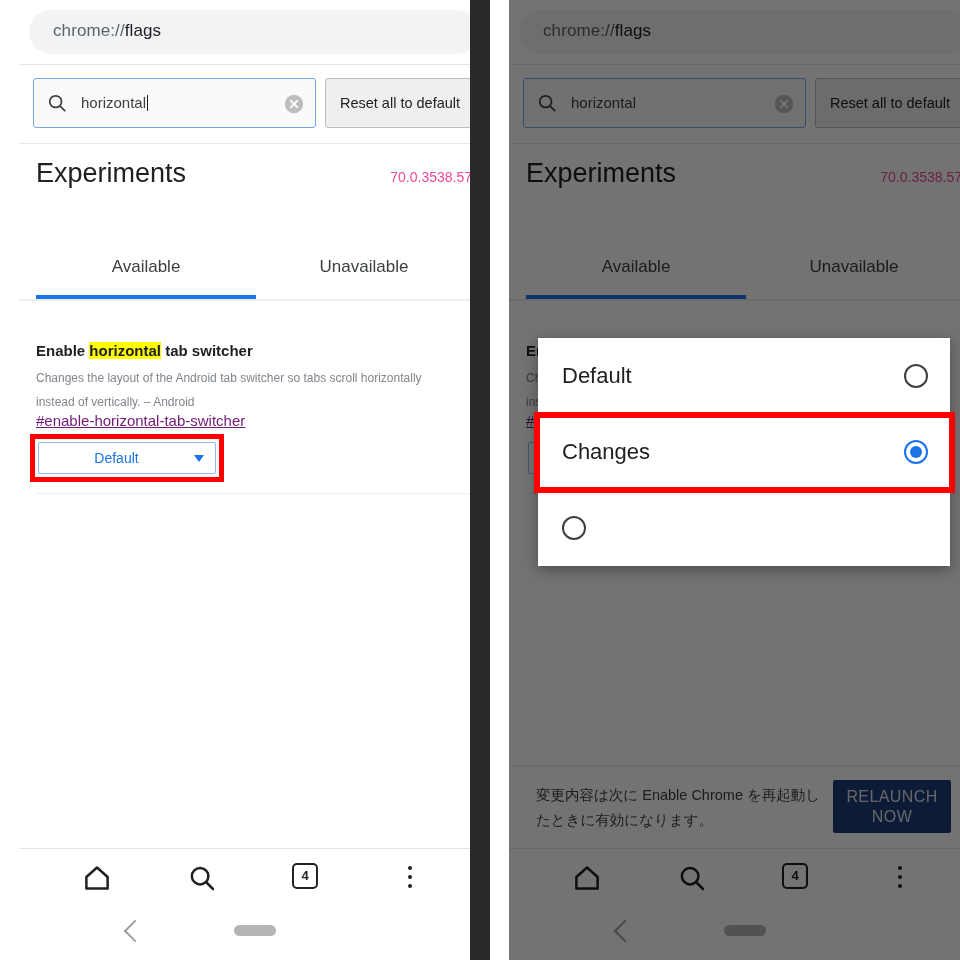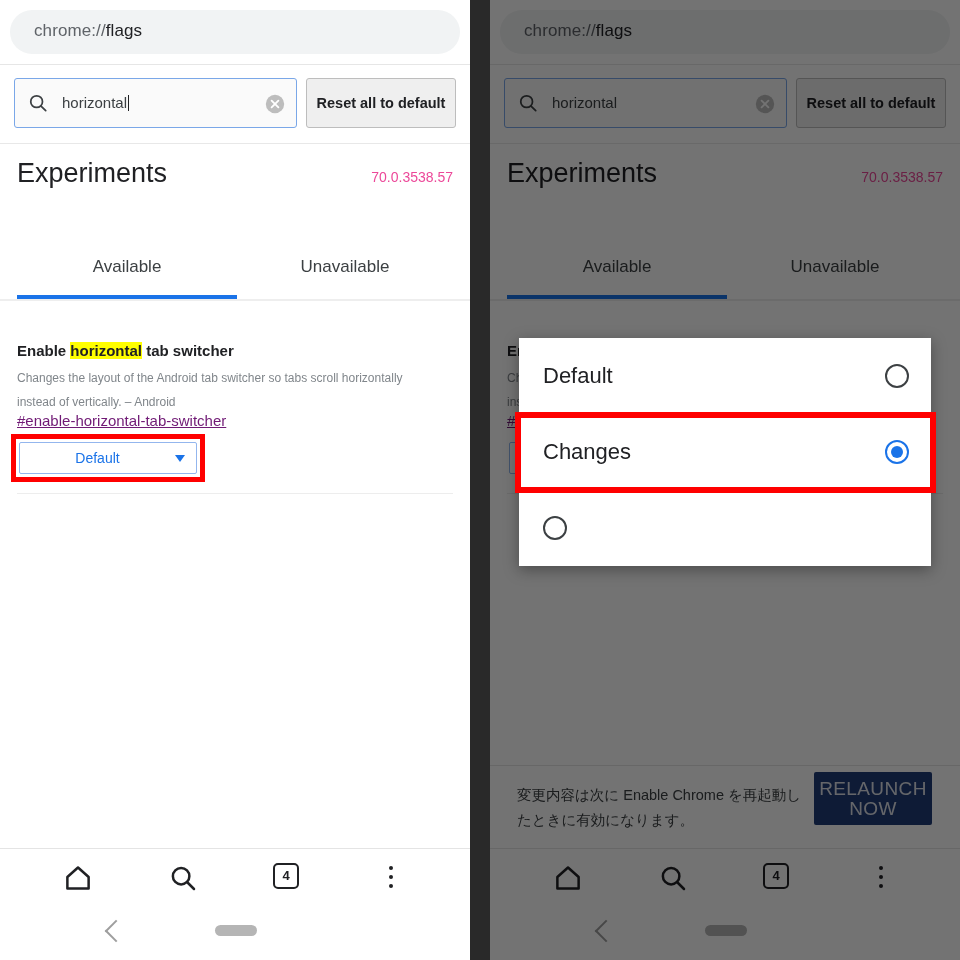--- a/index.html
+++ b/index.html
@@ -21,20 +21,21 @@
   }
 
   
   .panel {
     position: absolute;
     top: 0;
     width: 470px;
     height: 960px;
     background: #ffffff;
     overflow: hidden;
+    margin-left: 19px;
   }
   .panel-left  { left: 0; }
   .panel-right { left: 490px; width: 470px; }
 
   .gutter {
     position: absolute;
     left: 470px;
     top: 0;
     width: 20px;
     height: 960px;
@@ -118,21 +119,20 @@
     border: 1px solid #bdbdbd;
     border-radius: 3px;
     box-sizing: border-box;
     display: flex;
     align-items: center;
     justify-content: center;
     text-align: center;
     font-size: 14.5px;
     line-height: 19px;
     color: #202124;
-    font-weight: bold;
   }
 
   
   .exp-header {
     position: absolute;
     left: 0; top: 144px;
     width: 470px; height: 100px;
   }
   .exp-title {
     position: absolute;
@@ -257,29 +257,29 @@
   .relaunch-text {
     position: absolute;
     left: 27px; top: 17px;
     width: 290px;
     font-size: 14.5px;
     line-height: 25px;
     color: #3c4043;
   }
   .relaunch-btn {
     position: absolute;
-    left: 324px; top: 6px;
+    left: 324px; top: 14px;
     width: 118px; height: 53px;
     background: #1f3c78;
     border-radius: 2px;
     display: flex;
     align-items: center;
     justify-content: center;
     text-align: center;
-    font-size: 19px;
+    font-size: 16px;
     line-height: 20px;
     color: #dfe3ea;
     letter-spacing: 0.4px;
   }
 
   
   .bottom-nav {
     position: absolute;
     left: 0; top: 848px;
     width: 470px; height: 58px;

